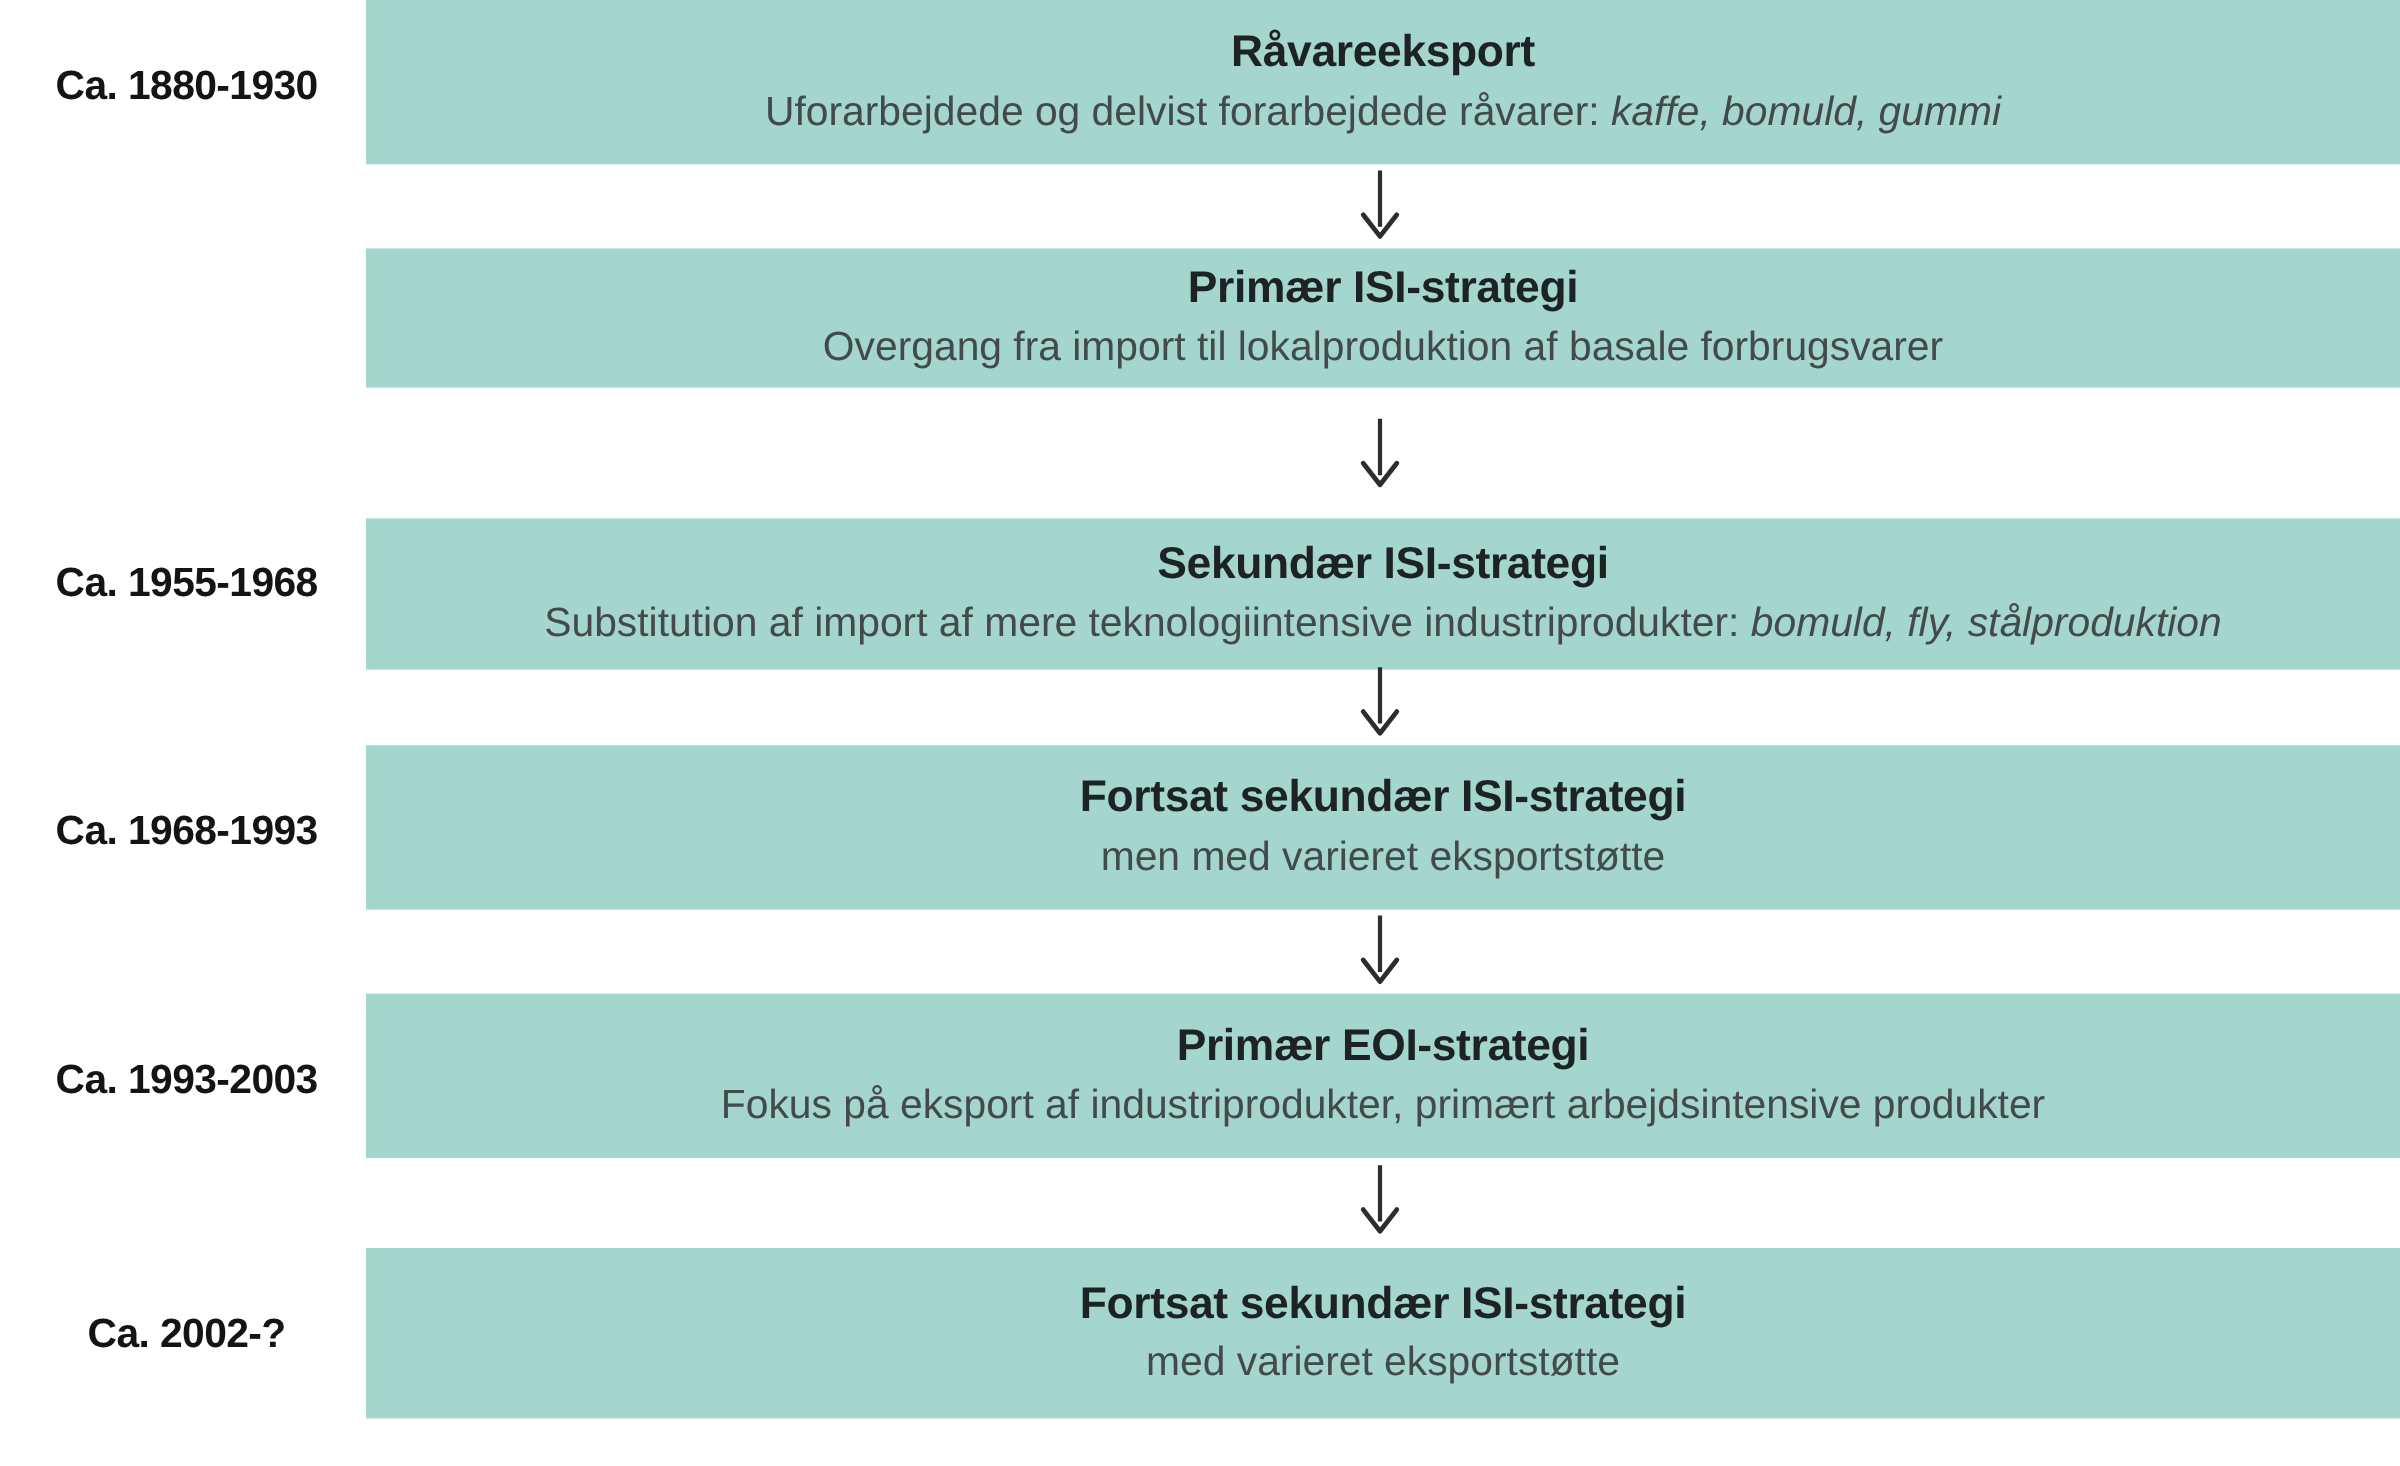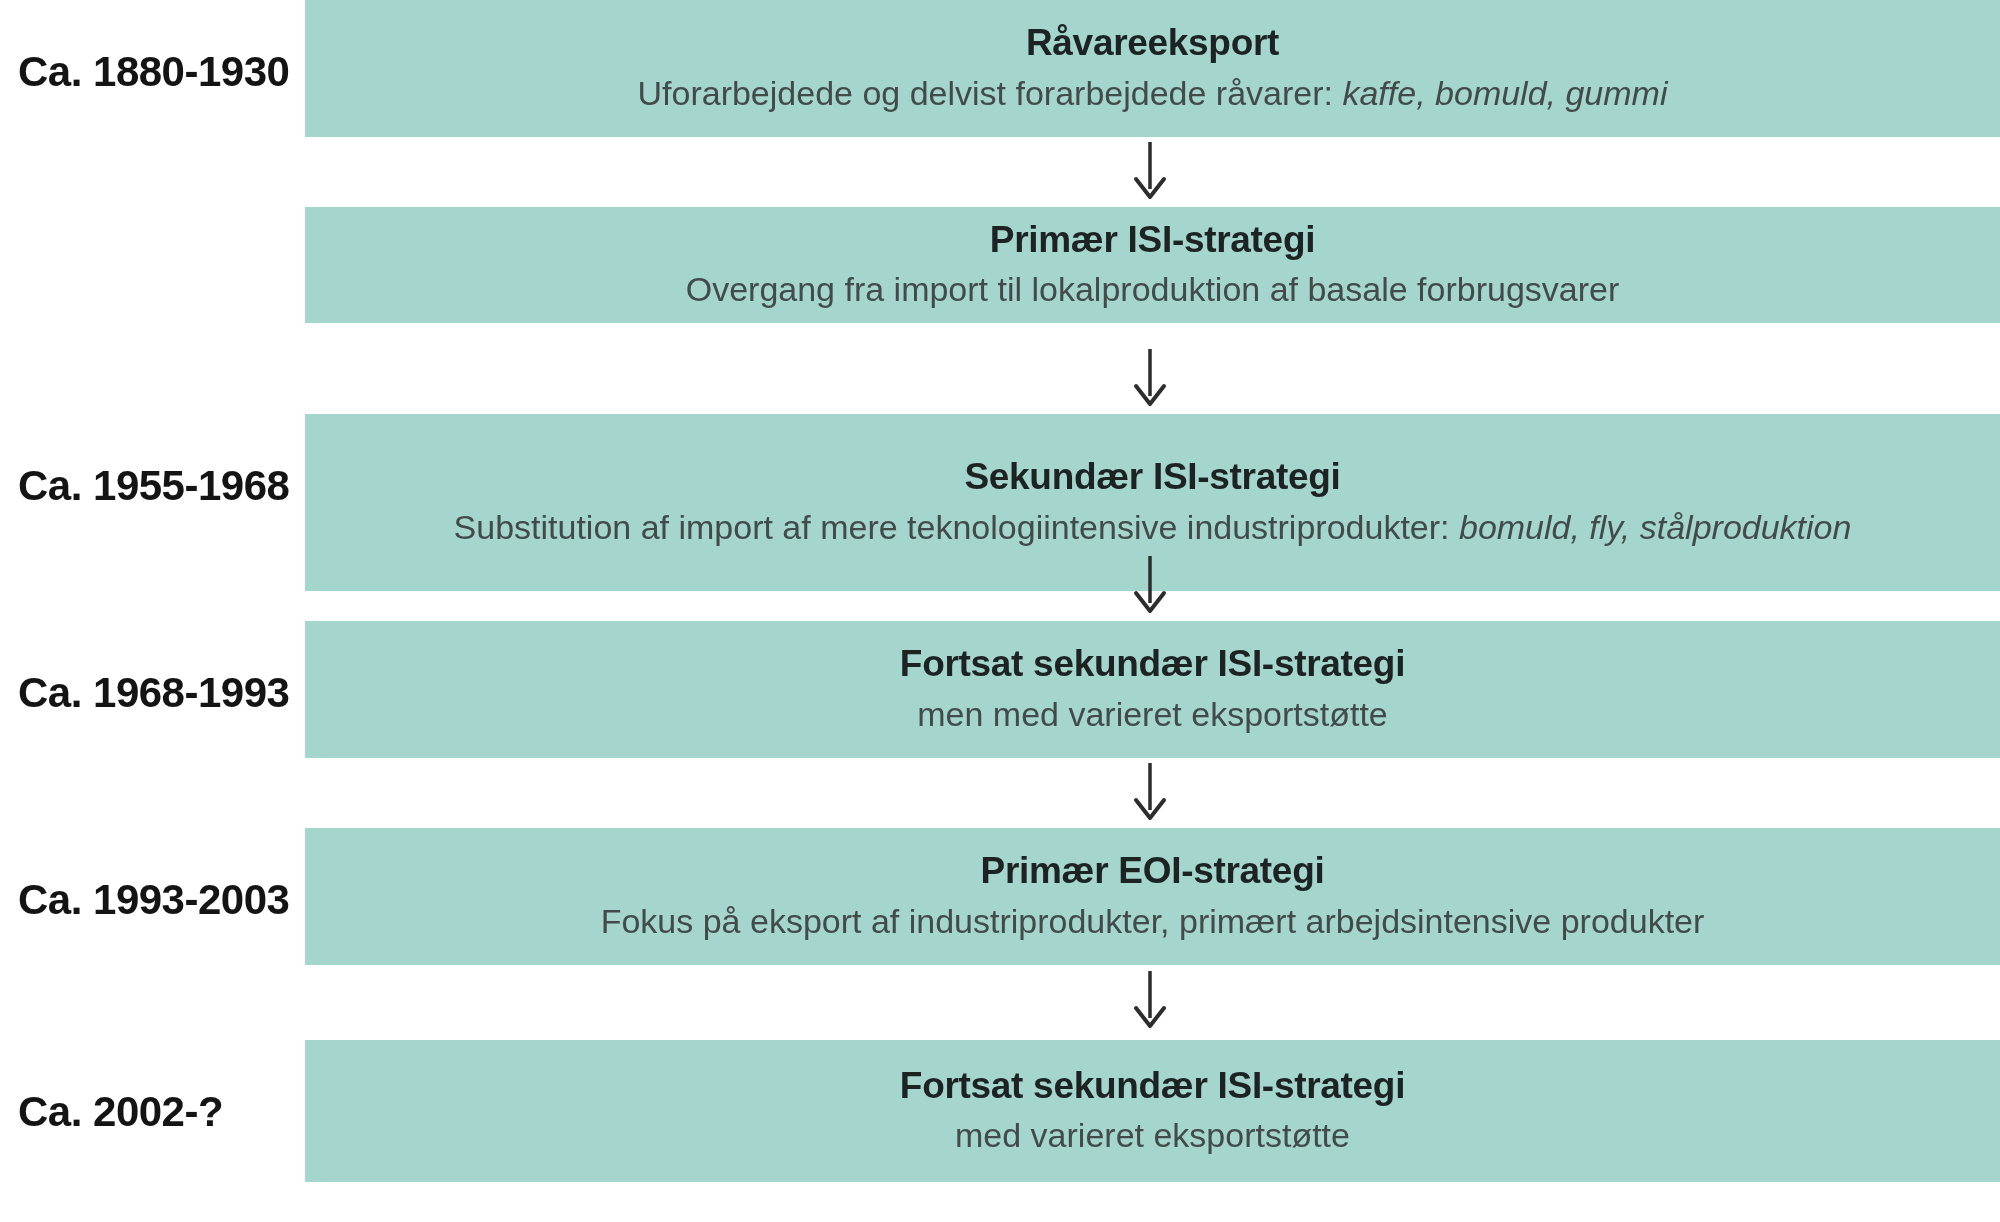--- a/index.html
+++ b/index.html
@@ -13,25 +13,26 @@
     height: 1222px;
     background: #ffffff;
     font-family: "Liberation Sans", sans-serif;
     overflow: hidden;
   }
   .period {
     position: absolute;
     left: 18px;
     width: 275px;
     transform: translateY(-50%);
-    font-size: 42px;
+    font-size: 34px;
     font-weight: bold;
     letter-spacing: -0.5px;
     color: var(--period-color, #141414);
     white-space: nowrap;
+    text-align: center;
   }
   .box {
     position: absolute;
     left: 305px;
     right: 0;
     background: var(--accent, #a4d6ce);
     display: flex;
     flex-direction: column;
     align-items: center;
     justify-content: center;
@@ -84,21 +85,21 @@
     <div class="box-title">Primær ISI-strategi</div>
     <div class="box-desc"><span>Overgang fra import til lokalproduktion af basale forbrugsvarer</span><span class="it"></span></div>
   </div>
 
   <svg class="arrow" style="top:348px" viewBox="0 0 44 62">
     <line x1="22" y1="1" x2="22" y2="48" stroke-width="3.5"></line>
     <path d="M8 38 L22 56 L36 38" stroke-width="4" stroke-linecap="round" stroke-linejoin="round"></path>
   </svg>
 
   <div class="period" style="top:486px">Ca. 1955-1968</div>
-  <div class="box" style="top:414px; height:177px">
+  <div class="box" style="top:432px; height:126px">
     <div class="box-title">Sekundær ISI-strategi</div>
     <div class="box-desc"><span>Substitution af import af mere teknologiintensive industriprodukter: </span><span class="it">bomuld, fly, stålproduktion</span></div>
   </div>
 
   <svg class="arrow" style="top:555px" viewBox="0 0 44 62">
     <line x1="22" y1="1" x2="22" y2="48" stroke-width="3.5"></line>
     <path d="M8 38 L22 56 L36 38" stroke-width="4" stroke-linecap="round" stroke-linejoin="round"></path>
   </svg>
 
   <div class="period" style="top:693px">Ca. 1968-1993</div>

